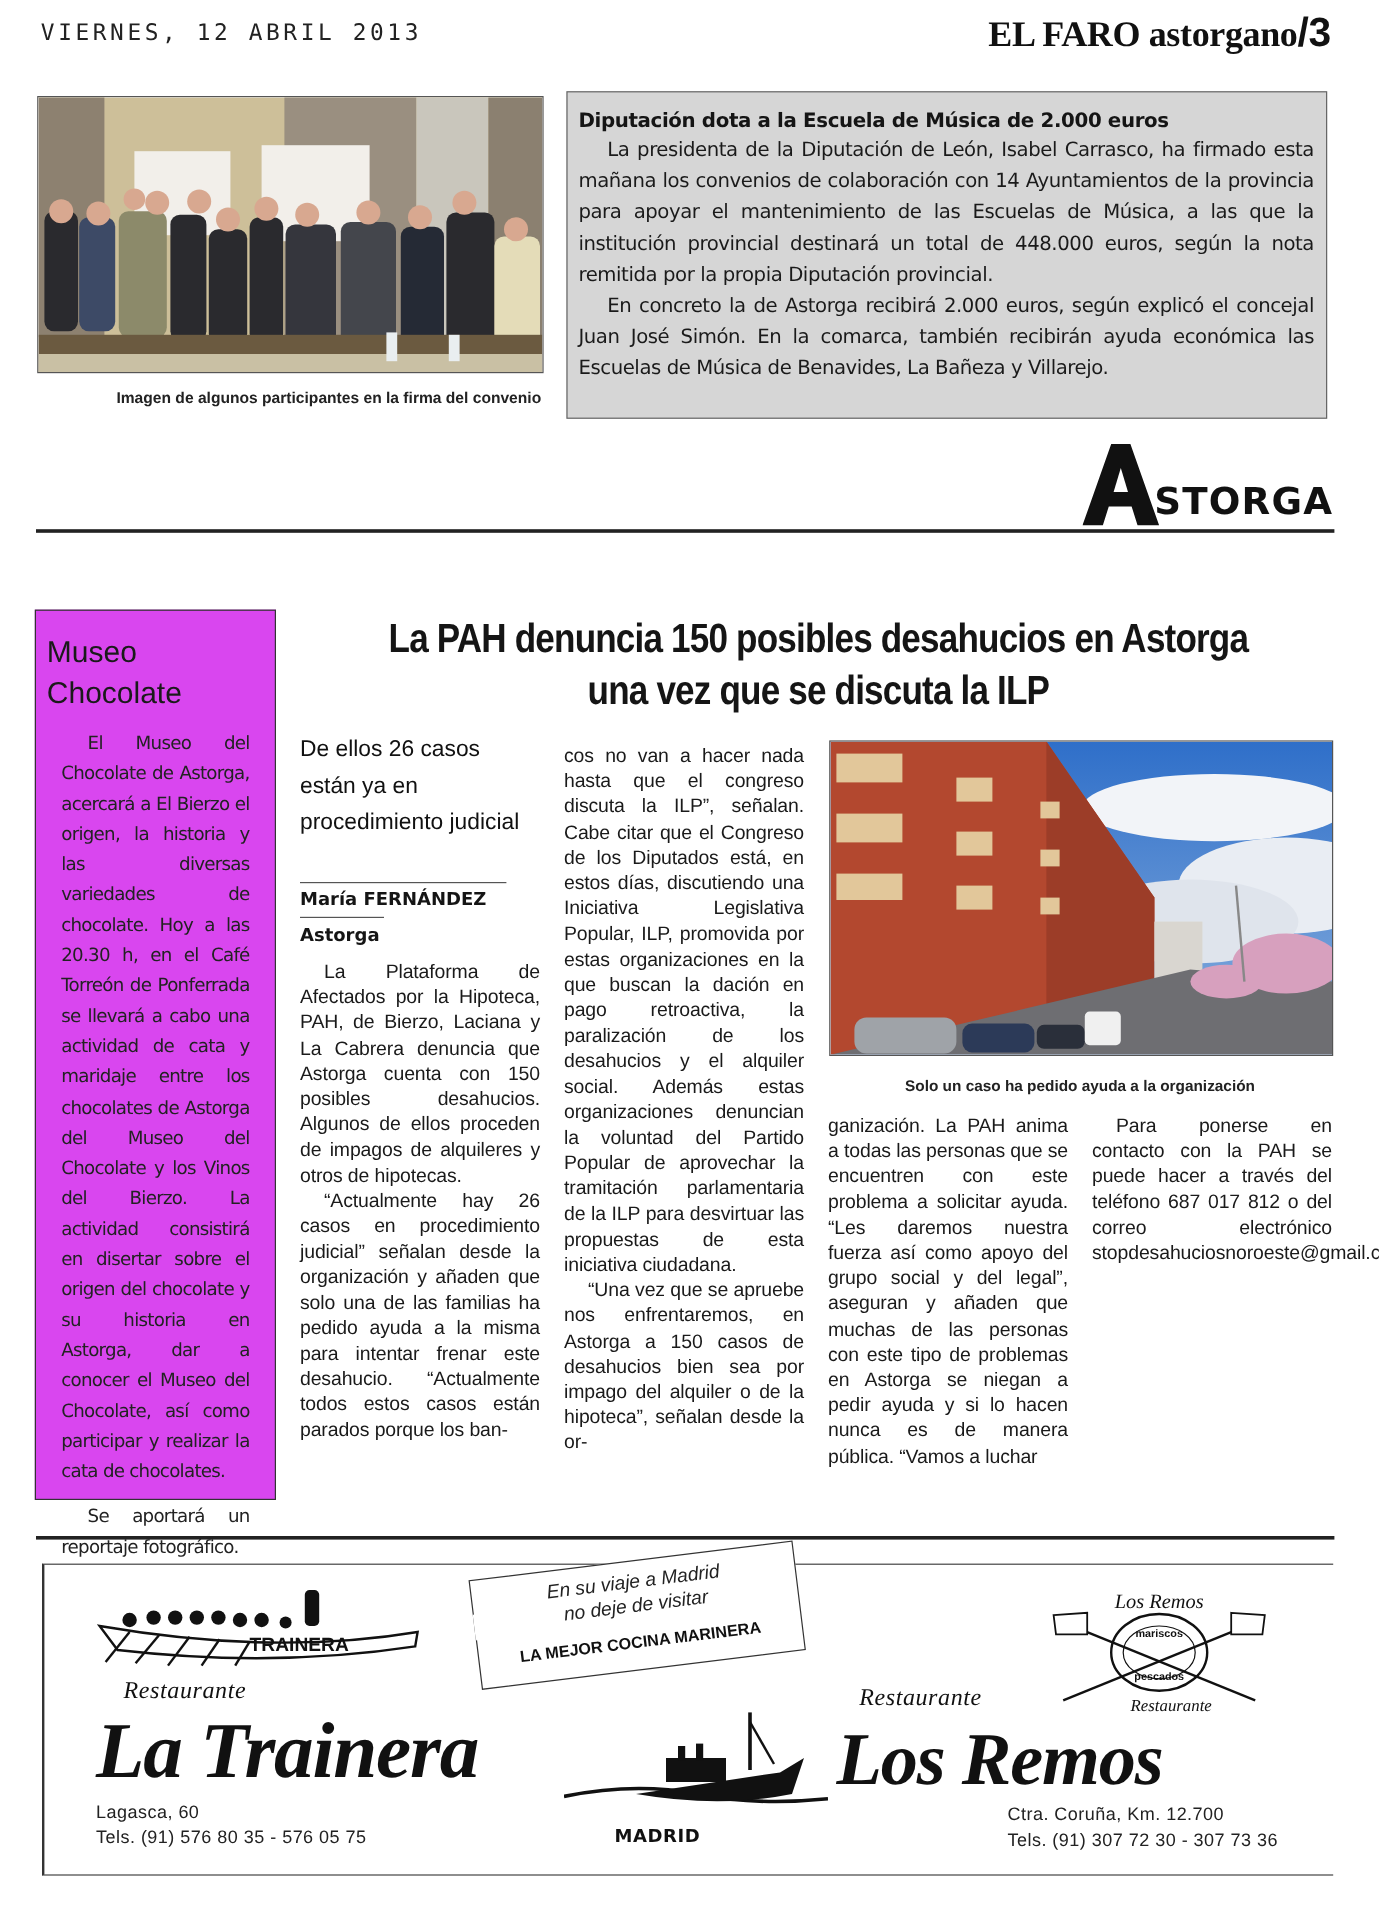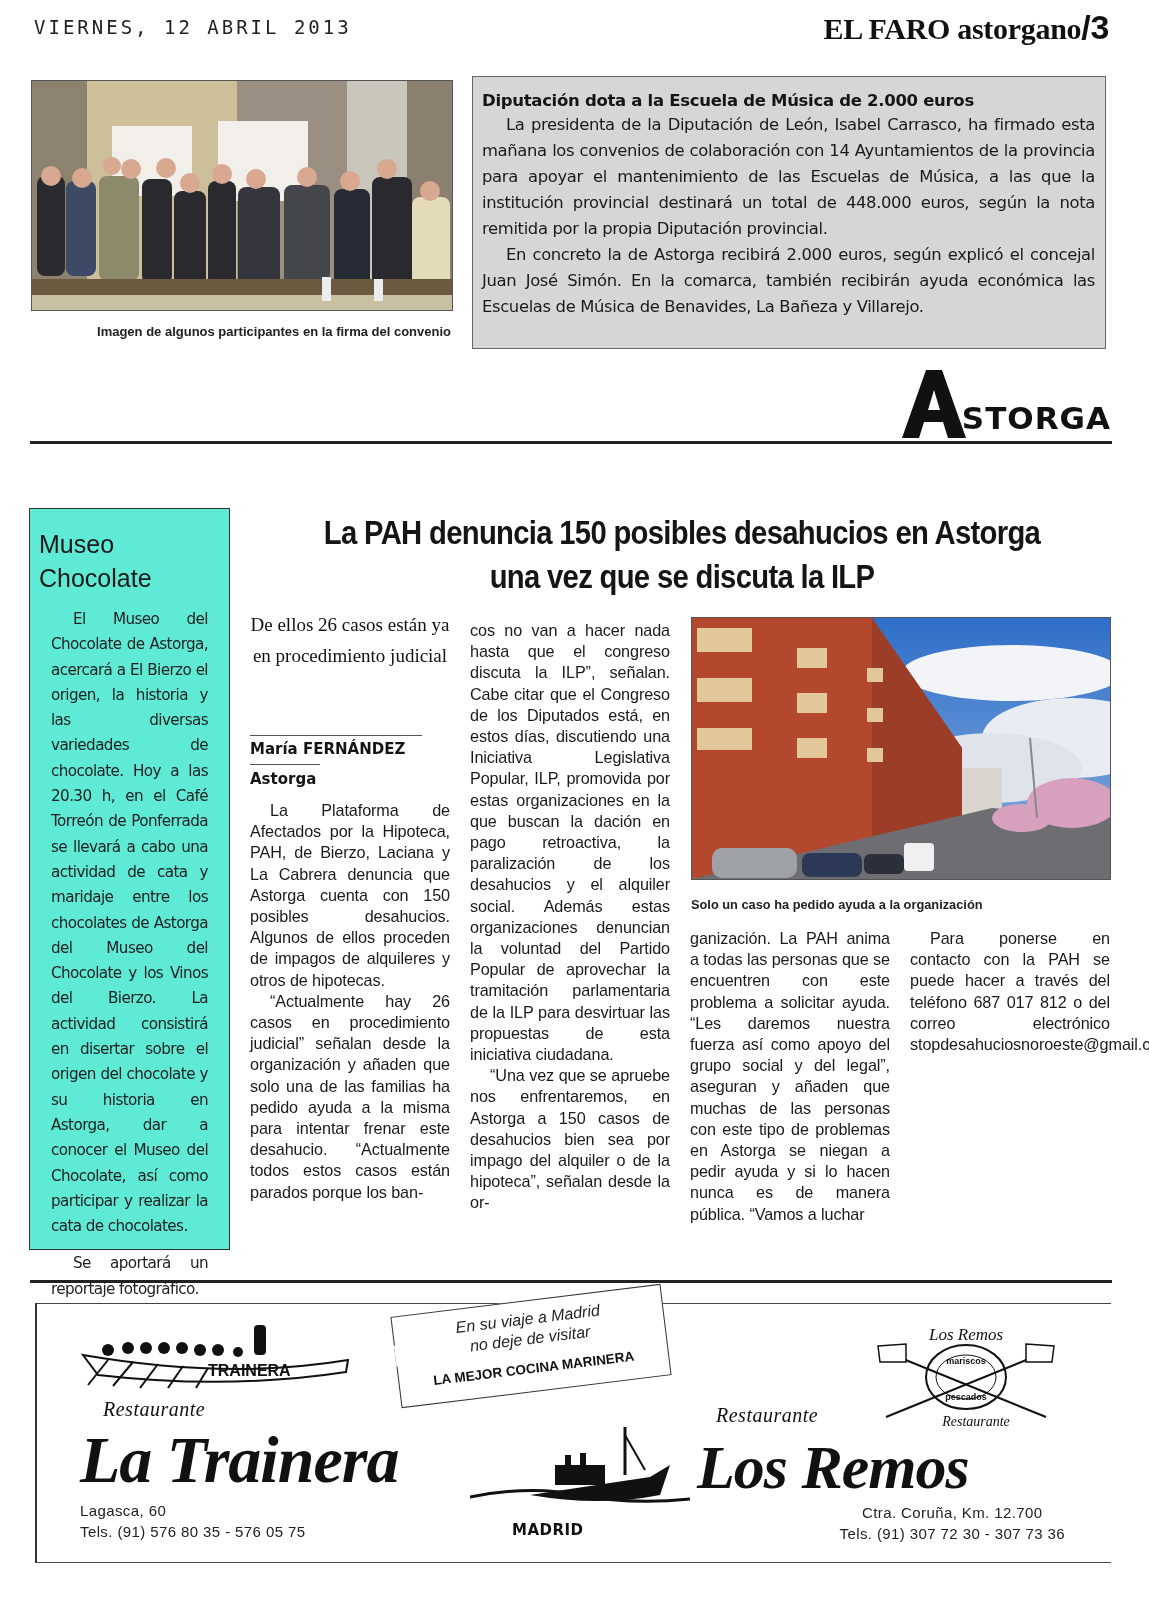--- a/index.html
+++ b/index.html
@@ -23,64 +23,64 @@
 
   
   .section-logo { right: 38px; top: 366px; height: 72px; display: flex; align-items: flex-end; }
   .section-logo .big { width: 64px; height: 70px; }
   .section-logo .rest { font-family: "DejaVu Sans", sans-serif; font-weight: 900; font-size: 31px; letter-spacing: 1px; margin-left: -4px; margin-bottom: 2px; color: #111; }
 
   .rule1 { left: 30px; top: 441px; width: 1082px; height: 3px; background: #222; }
   .rule2 { left: 30px; top: 1280px; width: 1082px; height: 3px; background: #222; }
 
   
-  .museo { left: 29px; top: 508px; width: 201px; height: 742px; background: #5eead4; border: 1px solid #333; box-sizing: border-box; padding: 18px 9px 0 9px; }
+  .museo { left: 29px; top: 508px; width: 201px; height: 742px; background: #d946ef; border: 1px solid #333; box-sizing: border-box; padding: 18px 9px 0 9px; }
   .museo h3 { margin: 0 0 4px 0; font-family: "Liberation Sans", sans-serif; font-weight: normal; font-size: 25px; line-height: 34px; color: #1a1a1a; }
   .museo p { margin: 12px; font-family: "DejaVu Sans", sans-serif; font-size: 15.2px; line-height: 25.3px; text-align: justify; text-indent: 22px; color: #222; letter-spacing: -0.6px; }
 
   
   .headline { left: 262px; top: 510px; width: 840px; text-align: center; font-family: "Liberation Sans", sans-serif; font-weight: bold; font-size: 34px; line-height: 44px; color: #151515; transform: scaleX(0.86); transform-origin: center; letter-spacing: -0.8px; }
 
   
-  .subhead { left: 250px; top: 610px; width: 200px; text-align: center; font-family: Liberation Serif, serif; font-size: 19px; line-height: 30.5px; color: #111; }
+  .subhead { left: 250px; top: 610px; width: 200px; text-align: left; font-family: Liberation Sans, sans-serif; font-size: 19px; line-height: 30.5px; color: #111; }
   .byline-rule1 { left: 250px; top: 735px; width: 172px; height: 1px; background: #555; }
   .author { left: 250px; top: 740px; font-family: "DejaVu Sans", sans-serif; font-weight: bold; font-size: 15px; color: #151515; }
   .byline-rule2 { left: 250px; top: 764px; width: 70px; height: 1px; background: #555; }
   .place { left: 250px; top: 770px; font-family: "DejaVu Sans", sans-serif; font-weight: bold; font-size: 15px; color: #151515; }
 
   
   .col { font-family: "Liberation Sans", sans-serif; font-size: 16.2px; line-height: 21.2px; color: #1a1a1a; text-align: justify; letter-spacing: -0.1px; }
   .col p { margin: 0; text-indent: 20px; }
   .col p.noind { text-indent: 0; }
   .col1 { left: 250px; top: 800px; width: 200px; }
   .col2 { left: 470px; top: 620px; width: 200px; }
   .col3 { left: 690px; top: 928px; width: 200px; }
   .col4 { left: 910px; top: 928px; width: 200px; }
 
   
   .photo2 { left: 691px; top: 617px; width: 418px; height: 261px; border: 1px solid #555; overflow: hidden; }
   .photo2 svg { display: block; }
-  .cap2 { left: 691px; top: 897px; width: 418px; font-weight: bold; font-size: 12.8px; color: #222; }
+  .cap2 { left: 691px; top: 897px; width: 418px; text-align: center; font-weight: bold; font-size: 12.8px; color: #222; }
 
   
   .ad { left: 35px; top: 1303px; width: 1076px; height: 260px; border-left: 2px solid #333; border-top: 1px solid #444; border-bottom: 1px solid #444; box-sizing: border-box; }
   .ad-note { left: 395px; top: 1300px; width: 270px; height: 90px; transform: rotate(-7deg); border: 1px solid #333; background: #fff; text-align: center; }
   .ad-note .l1, .ad-note .l2 { font-style: italic; font-size: 16px; line-height: 20px; color: #222; }
   .ad-note .l1 { margin-top: 8px; }
   .ad-note .l3 { font-weight: bold; font-size: 13.5px; margin-top: 12px; color: #111; }
   .ad-note .fold { position: absolute; left: -1px; top: 28px; width: 0; height: 0; border-top: 22px solid #fff; border-right: 22px solid transparent; }
   .rest-label { font-family: "Liberation Serif", serif; font-style: italic; font-size: 20px; color: #111; letter-spacing: 0.5px; }
   .rest1 { left: 103px; top: 1398px; }
   .rest2 { left: 716px; top: 1404px; }
   .brand { font-family: "Liberation Serif", serif; font-style: italic; font-weight: bold; font-size: 66px; color: #111; letter-spacing: -1px; }
   .brand1 { left: 80px; top: 1422px; }
   .brand2 { left: 697px; top: 1432px; font-size: 62px; }
   .addr { font-family: "Liberation Sans", sans-serif; font-size: 15px; line-height: 21px; color: #222; letter-spacing: 0.4px; }
   .addr1 { left: 80px; top: 1500px; }
-  .addr2 { right: 84px; top: 1502px; text-align: center; }
+  .addr2 { right: 84px; top: 1502px; text-align: left; }
   .madrid { left: 512px; top: 1521px; font-family: "DejaVu Sans", sans-serif; font-weight: 900; font-size: 15px; letter-spacing: 0.5px; color: #111; }
   .boat1 { left: 78px; top: 1320px; }
   .ship { left: 470px; top: 1425px; }
   .oars { left: 876px; top: 1322px; }
 </style>
 </head>
 <body>
 
 <div class="abs date">VIERNES,  12 ABRIL 2013</div>
 <div class="abs masthead"><span>EL FARO astorgano</span><span class="slash">/<span>3</span></span></div>

